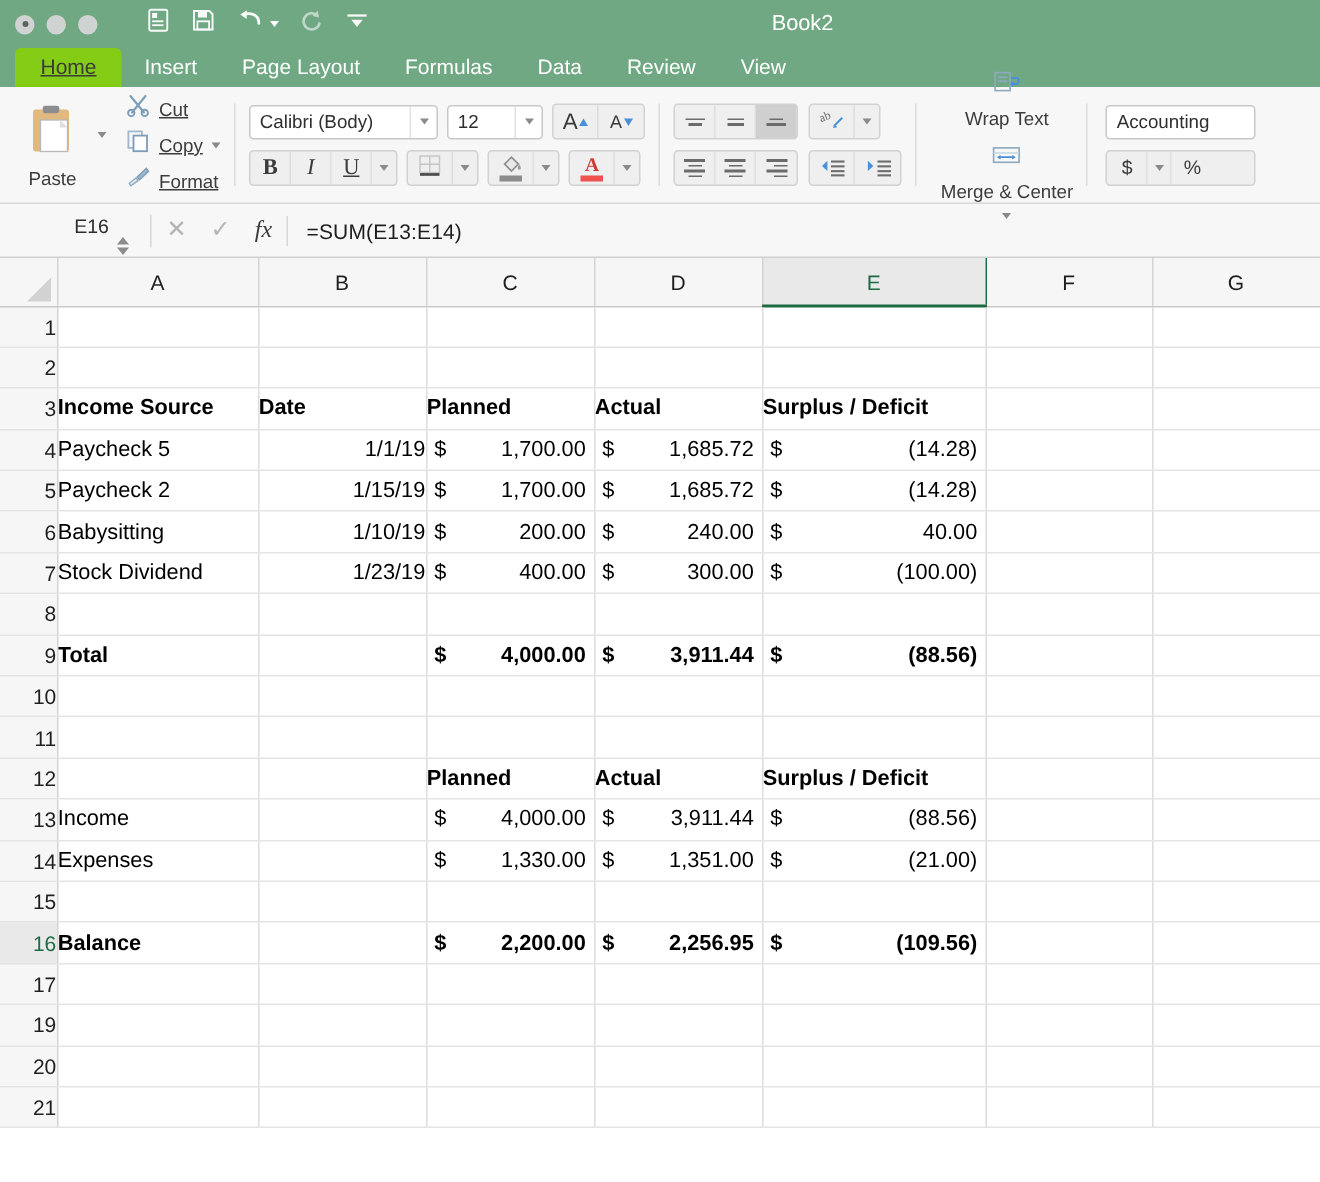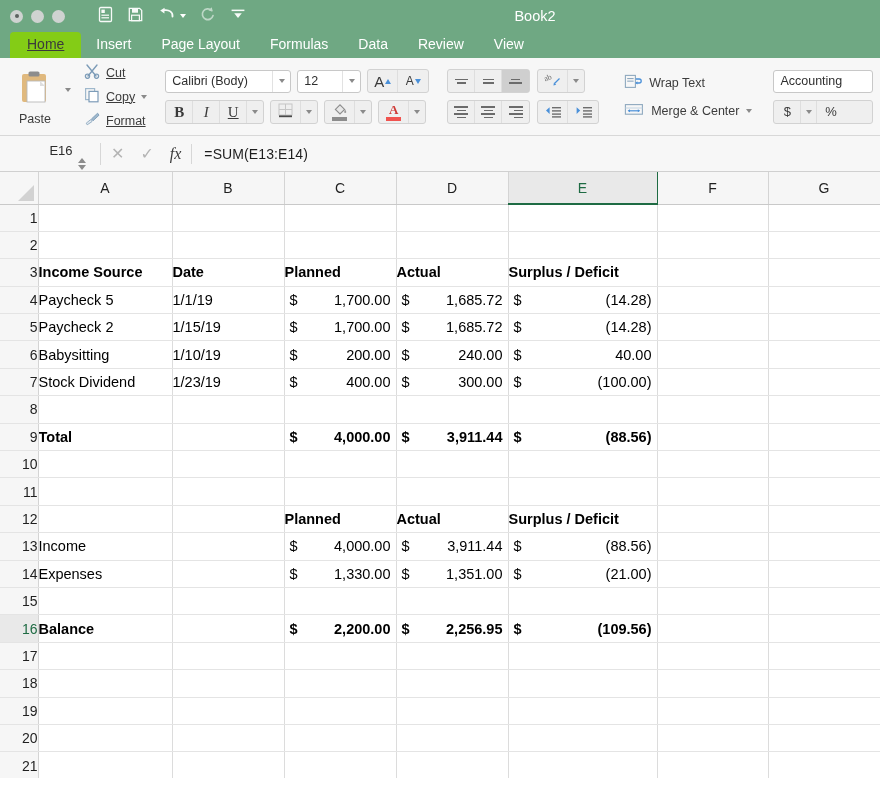--- a/index.html
+++ b/index.html
@@ -143,21 +143,21 @@
   .al-row { display: flex; align-items: center; gap: 7px; }
   .al-col { display: flex; flex-direction: column; gap: 7px; }
   .ali { width: 27px; height: 22px; display: flex; align-items: center; justify-content: center; border-right: 1px solid #dedede;}
   .ali:last-child { border-right: none; }
   .ali.sel { background: #cfcfcf; }
   .hbars { display: flex; flex-direction: column; gap: 2px; align-items: center; }
   .hbars i { display: block; height: 1.5px; background: #6b6b6b; }
 
   
   .wm-col { display: flex; flex-direction: column; gap: 10px; justify-content: center; }
-  .wm-row { display: flex; align-items: center; gap: 7px; font-size: 12.5px; color: #3c3c3c; white-space: nowrap; }
+  .wm-row { display: flex; align-items: center; gap: 7px; font-size: 12.5px; color: #3c3c3c; white-space: nowrap; flex-direction: column; }
 
   
   .num-col { display: flex; flex-direction: column; gap: 7px; }
   .numfmt { width: 100px; }
   .numfmt .val { padding: 0 6px; }
 
   
   .fbar {
     height: 36px; background: #f7f7f7;
     border-bottom: 1px solid #d0d0d0;
@@ -234,21 +234,21 @@
   td.cell {
     height: 27.4px;
     border-right: 1px solid #dcdcdc;
     border-bottom: 1px solid #e4e4e4;
     font-size: 14.5px; color: #000000;
     vertical-align: middle;
     white-space: nowrap;
     overflow: hidden;
   }
   .c-left { text-align: left; padding-left: 5px; }
-  .c-right { text-align: left; padding-right: 5px; margin-left: 46px; }
+  .c-right { text-align: right; padding-right: 5px; margin-left: 46px; }
   .c-bold { font-weight: bold; }
   .acct { display: flex; align-items: center; justify-content: space-between; padding: 0 5px; }
   .acct .sym { }
   .acct .amt { }
 </style>
 </head>
 <body>
 
 <div class="titlebar">
   <div class="traffic">
@@ -921,30 +921,20 @@
           <td class="rowhdr">17</td>
           <td class="cell"></td>
           <td class="cell"></td>
           <td class="cell"></td>
           <td class="cell"></td>
           <td class="cell"></td>
           <td class="cell"></td>
           <td class="cell"></td>
         </tr>
         <tr>
-          <td class="rowhdr">18</td>
-          <td class="cell"></td>
-          <td class="cell"></td>
-          <td class="cell"></td>
-          <td class="cell"></td>
-          <td class="cell"></td>
-          <td class="cell"></td>
-          <td class="cell"></td>
-        </tr>
-        <tr>
           <td class="rowhdr">19</td>
           <td class="cell"></td>
           <td class="cell"></td>
           <td class="cell"></td>
           <td class="cell"></td>
           <td class="cell"></td>
           <td class="cell"></td>
           <td class="cell"></td>
         </tr>
         <tr>

